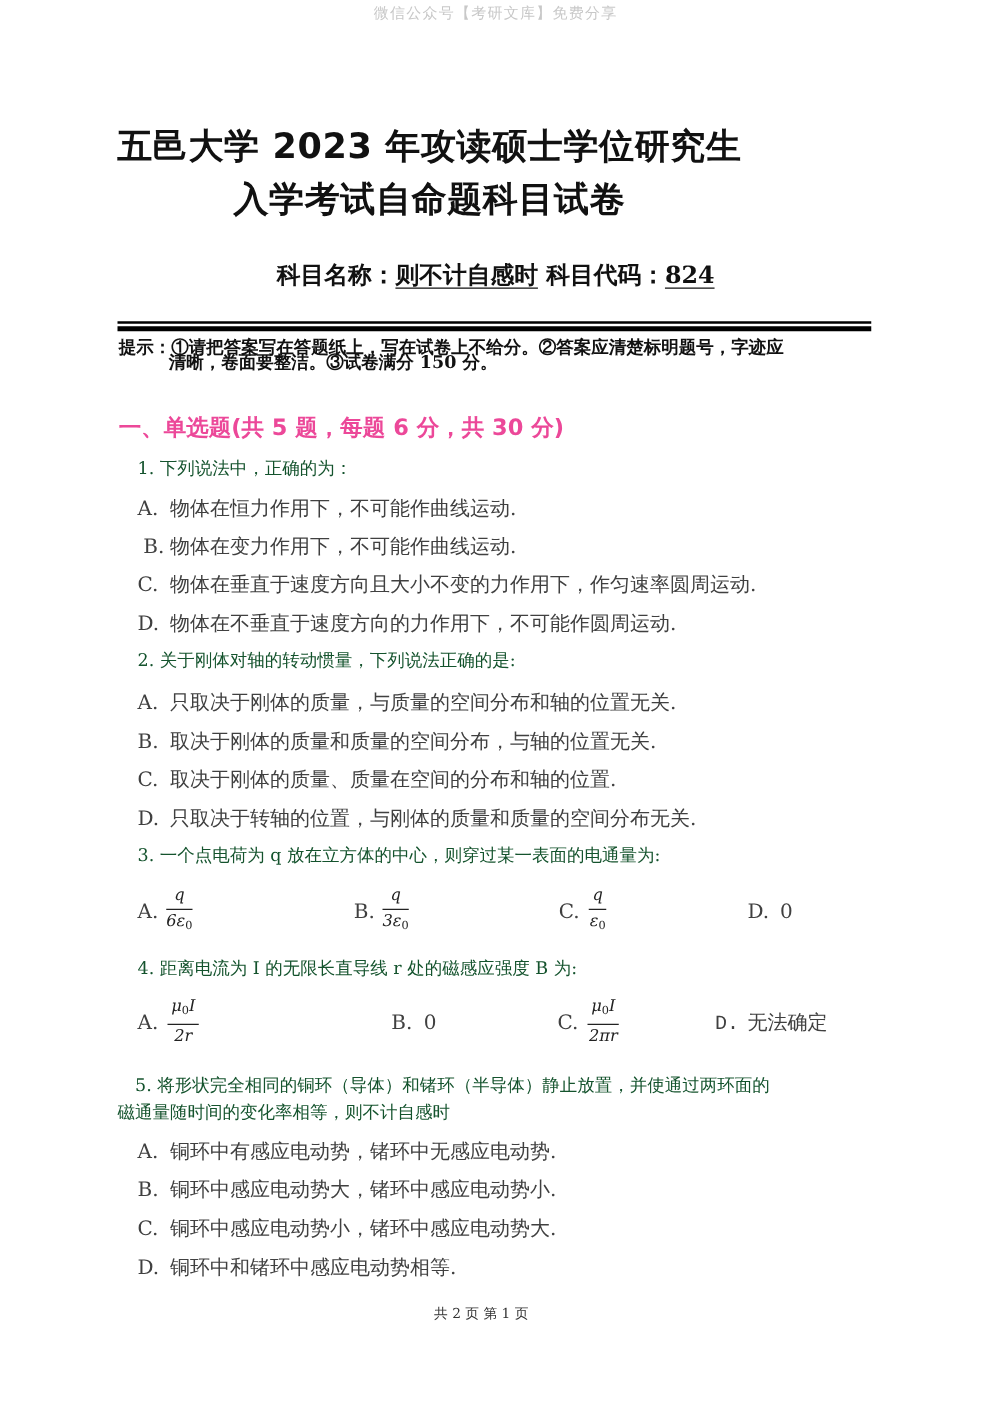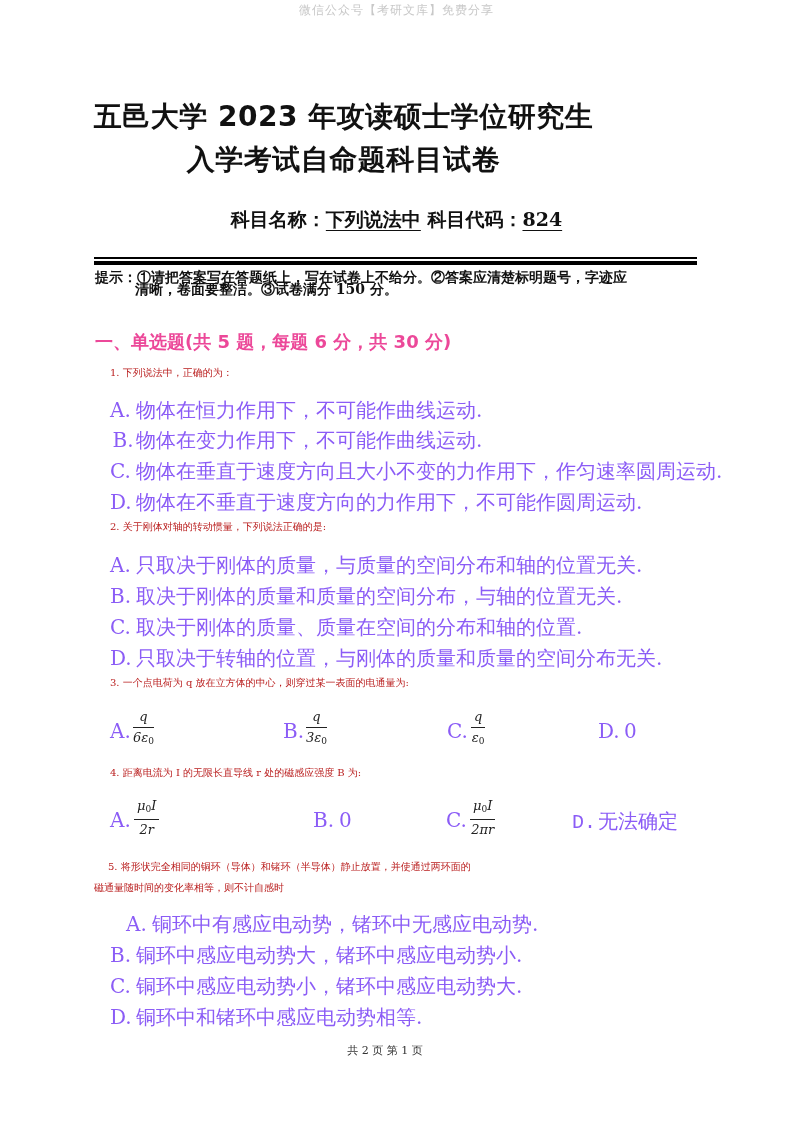--- a/index.html
+++ b/index.html
@@ -10,39 +10,39 @@
   }
   .abs { position: absolute; white-space: nowrap; }
   .watermark { left: 0; width: 793px; top: 2px; text-align: center; font-size: 12px; color: #c8c8c8; letter-spacing: 1px; }
   .title { left: 0; width: 687px; text-align: center; font-family: "DejaVu Sans", "Liberation Sans", sans-serif; font-weight: bold; font-size: 28px; color: #111; letter-spacing: 0.5px; }
   .subject { left: 0; width: 793px; text-align: center; font-family: "DejaVu Sans", "Liberation Sans", sans-serif; font-weight: bold; font-size: 19px; color: #111; }
   .subject .u { text-decoration: underline; text-underline-offset: 4px; font-family: "DejaVu Serif", "Liberation Serif", serif; }
   .rule-thin { left: 94px; width: 603px; top: 257px; height: 1.5px; background: #000; }
   .rule-thick { left: 94px; width: 603px; top: 261px; height: 3.5px; background: #000; }
   .notice { font-family: "DejaVu Serif", "Liberation Serif", serif; font-weight: bold; font-size: 14px; color: #111; }
   .section { font-family: "DejaVu Sans", "Liberation Sans", sans-serif; font-weight: bold; font-size: 18px; color: #ec4899; }
-  .q { font-size: 10px; color: #b91c1c; }
-  .opt { font-size: 20px; color: #8b5cf6; }
+  .q { font-size: 14px; color: #14532d; }
+  .opt { font-size: 16px; color: #404040; }
   .optlabel { display: inline-block; width: 26px; }
   .frac { position: absolute; text-align: center; font-style: italic; font-family: "DejaVu Serif", "Liberation Serif", serif; font-size: 13px; color: #222; }
   .frac .num { display: block; border-bottom: 1px solid #222; padding: 0 3px 2px; line-height: 16px; }
   .frac .den { display: block; padding-top: 2px; line-height: 16px; }
   .frac sub { font-size: 9px; font-style: normal; vertical-align: -2px; }
   .footer { left: 0; width: 770px; text-align: center; top: 1043px; font-size: 11px; color: #333; }
 </style>
 </head>
 <body>
 
 <div class="abs watermark">微信公众号【考研文库】免费分享</div>
 
 <div class="abs title" style="top:98px;">五邑大学 2023 年攻读硕士学位研究生</div>
 <div class="abs title" style="top:141px;">入学考试自命题科目试卷</div>
 
 <div class="abs subject" style="top:207px;">
-  <span>科目名称：</span><span class="u">下列说法中</span>&nbsp;<span>科目代码：</span><span class="u">824</span>
+  <span>科目名称：</span><span class="u">则不计自感时</span>&nbsp;<span>科目代码：</span><span class="u">824</span>
 </div>
 
 <div class="abs rule-thin"></div>
 <div class="abs rule-thick"></div>
 
 <div class="abs notice" style="left:95px; top:269px;">提示：①请把答案写在答题纸上，写在试卷上不给分。②答案应清楚标明题号，字迹应</div>
 <div class="abs notice" style="left:135px; top:281px;">清晰，卷面要整洁。③试卷满分 150 分。</div>
 
 <div class="abs section" style="left:95px; top:330px;">一、单选题(共 5 题，每题 6 分，共 30 分)</div>
 
@@ -93,18 +93,18 @@
 <div class="abs opt" style="left:446px; top:808px;">C.</div>
 <div class="frac" style="left:470px; top:798px;">
   <span class="num"><span>μ</span><sub>0</sub><span>I</span></span>
   <span class="den">2πr</span>
 </div>
 
 <div class="abs opt" style="left:572px; top:808px;font-family:Liberation Mono, monospace;"><span class="optlabel">D.</span><span>无法确定</span></div>
 
 <div class="abs q" style="left:108px; top:860px;">5.  将形状完全相同的铜环（导体）和锗环（半导体）静止放置，并使通过两环面的</div>
 <div class="abs q" style="left:94px; top:881px;">磁通量随时间的变化率相等，则不计自感时</div>
-<div class="abs opt" style="left:126px; top:911px;"><span class="optlabel">A.</span><span>铜环中有感应电动势，锗环中无感应电动势.</span></div>
+<div class="abs opt" style="left:110px; top:911px;"><span class="optlabel">A.</span><span>铜环中有感应电动势，锗环中无感应电动势.</span></div>
 <div class="abs opt" style="left:110px; top:942px;"><span class="optlabel">B.</span><span>铜环中感应电动势大，锗环中感应电动势小.</span></div>
 <div class="abs opt" style="left:110px; top:973px;"><span class="optlabel">C.</span><span>铜环中感应电动势小，锗环中感应电动势大.</span></div>
 <div class="abs opt" style="left:110px; top:1004px;"><span class="optlabel">D.</span><span>铜环中和锗环中感应电动势相等.</span></div>
 
 <div class="abs footer">共 2 页 第 1 页</div>
 
 </body></html>

